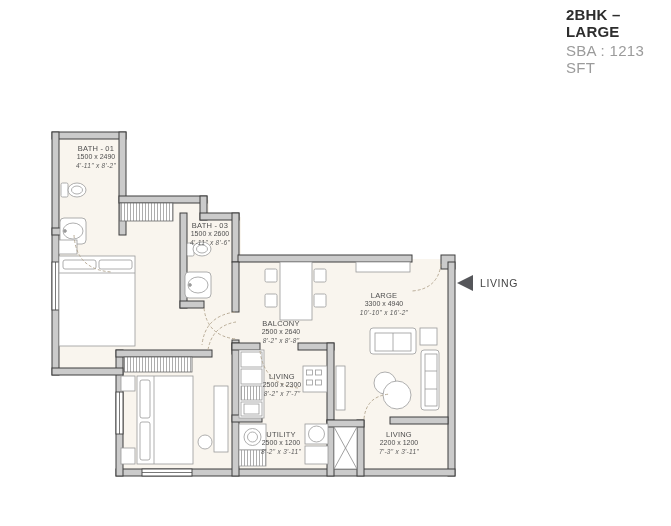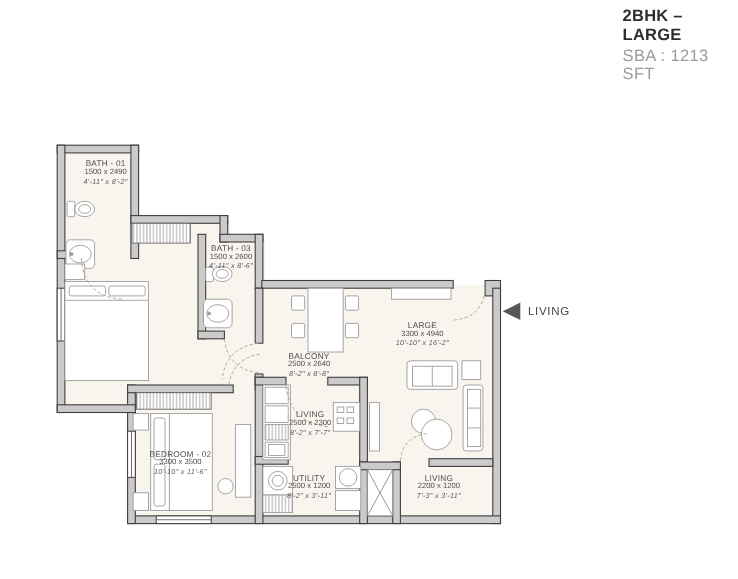--- a/index.html
+++ b/index.html
@@ -235,25 +235,20 @@
   <div class="room-label" style="left:384px;top:291px">
     <span class="rn">LARGE</span>
     <span class="rm">3300 x 4940</span>
     <span class="rf">10'-10" x 16'-2"</span>
   </div>
   <div class="room-label" style="left:282px;top:372px">
     <span class="rn">LIVING</span>
     <span class="rm">2500 x 2300</span>
     <span class="rf">8'-2" x 7'-7"</span>
   </div>
-  <div class="room-label" style="left:164px;top:408px">
-    <span class="rn">BEDROOM - 02</span>
-    <span class="rm">3300 x 3500</span>
-    <span class="rf">10'-10" x 11'-6"</span>
-  </div>
   <div class="room-label" style="left:281px;top:430px">
     <span class="rn">UTILITY</span>
     <span class="rm">2500 x 1200</span>
     <span class="rf">8'-2" x 3'-11"</span>
   </div>
   <div class="room-label" style="left:399px;top:430px">
     <span class="rn">LIVING</span>
     <span class="rm">2200 x 1200</span>
     <span class="rf">7'-3" x 3'-11"</span>
   </div>

